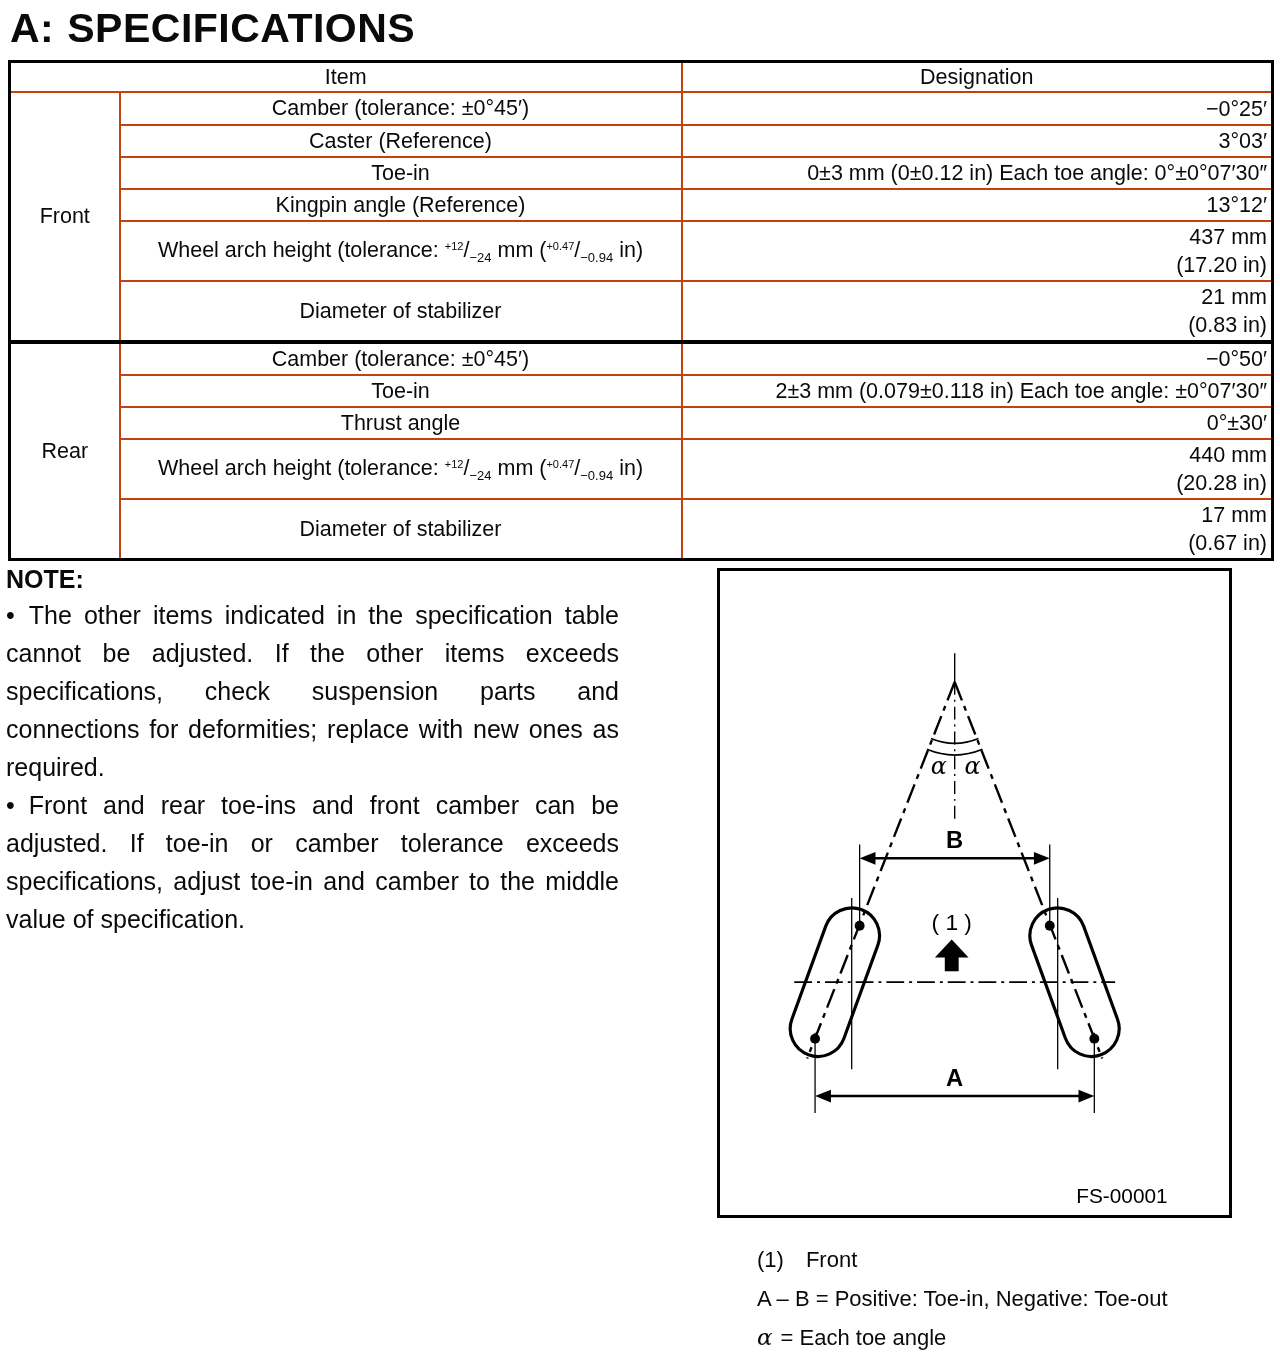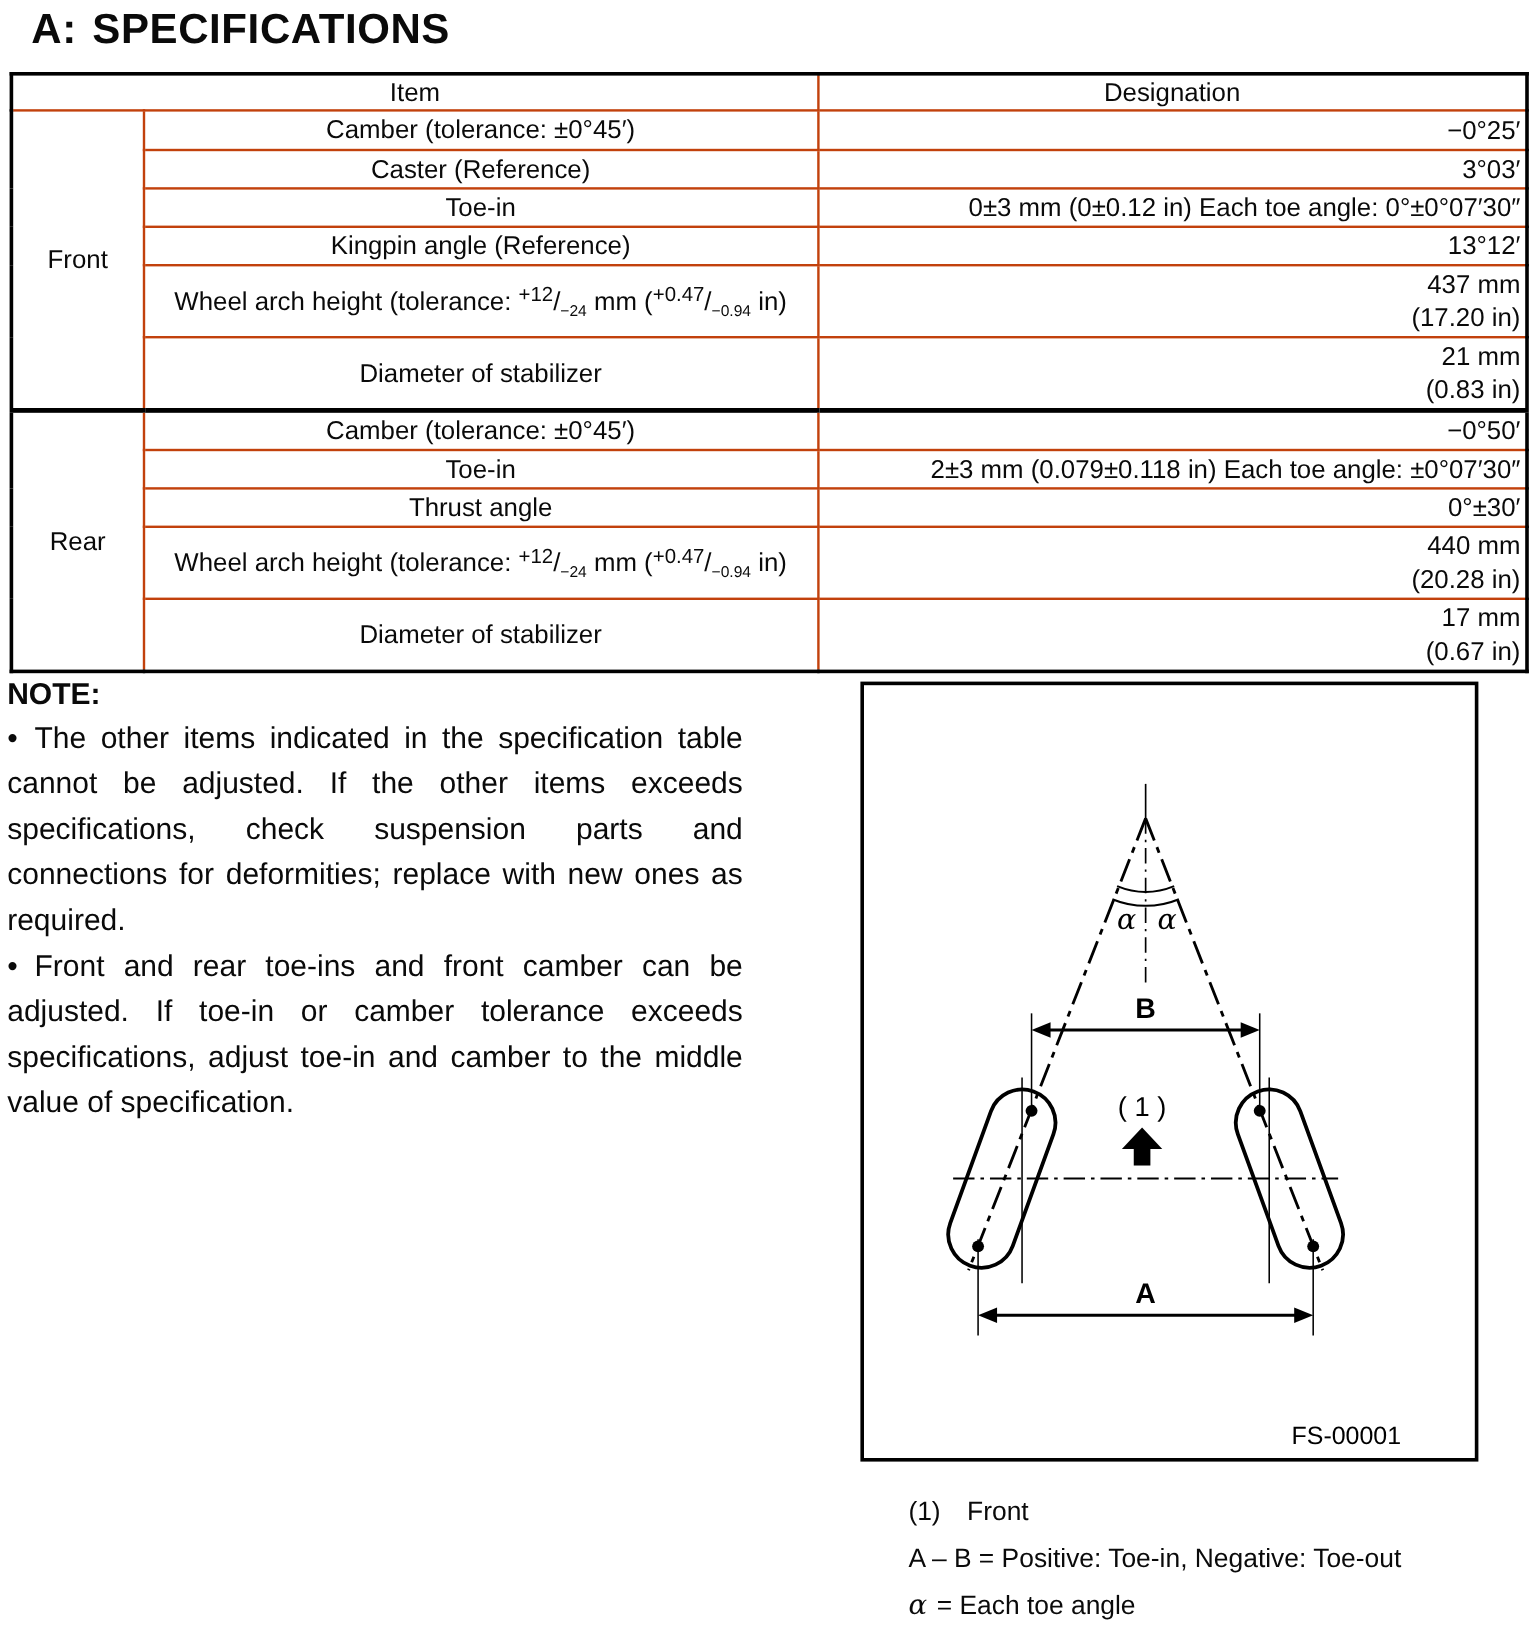--- a/index.html
+++ b/index.html
@@ -6,23 +6,22 @@
   body {
     width:1280px; height:1356px; position:relative;
     background:#ffffff; color:#0a0a0a;
     font-family:"Liberation Sans", sans-serif;
     -webkit-font-smoothing:antialiased;
   }
 
   
   .page-title {
     position:absolute; left:10px; top:5px;
-    font-size:35px; font-weight:bold; letter-spacing:0.5px;
+    font-size:41px; font-weight:bold; letter-spacing:0.5px;
     white-space:nowrap;
-    margin-left:16px;
   }
   .page-title .tgap { display:inline-block; width:13px; }
 
   
   table.spec {
     position:absolute; left:8px; top:60px;
     width:1266px; border-collapse:collapse; table-layout:fixed;
     border:3px solid #000;
   }
   table.spec th, table.spec td {
@@ -33,21 +32,21 @@
   }
   table.spec th { text-align:center; height:26px; }
   td.group { text-align:center; vertical-align:middle; }
   td.item  { text-align:center; padding-left:10px; }
   td.val   { text-align:right; line-height:28px; }
   tr.rh-a { height:33px; }
   tr.rh-b { height:31px; }
   tr.rh-c { height:60px; }
   tr.rh-d { height:57px; }
   tr.sep td { border-top:4px solid #000; }
-  .sup { font-size:17px; vertical-align:7px; }
+  .sup { font-size:11px; vertical-align:7px; }
   .sub { font-size:13px; vertical-align:-5px; }
 
   
   .note { position:absolute; left:6px; top:562px; width:613px; }
   .note-heading { font-size:25px; font-weight:bold; line-height:34px; }
   .note-bullet {
     font-size:25px; line-height:38px; text-align:justify;
   }
   .note-bullet .marker { margin-right:14px; }
 

